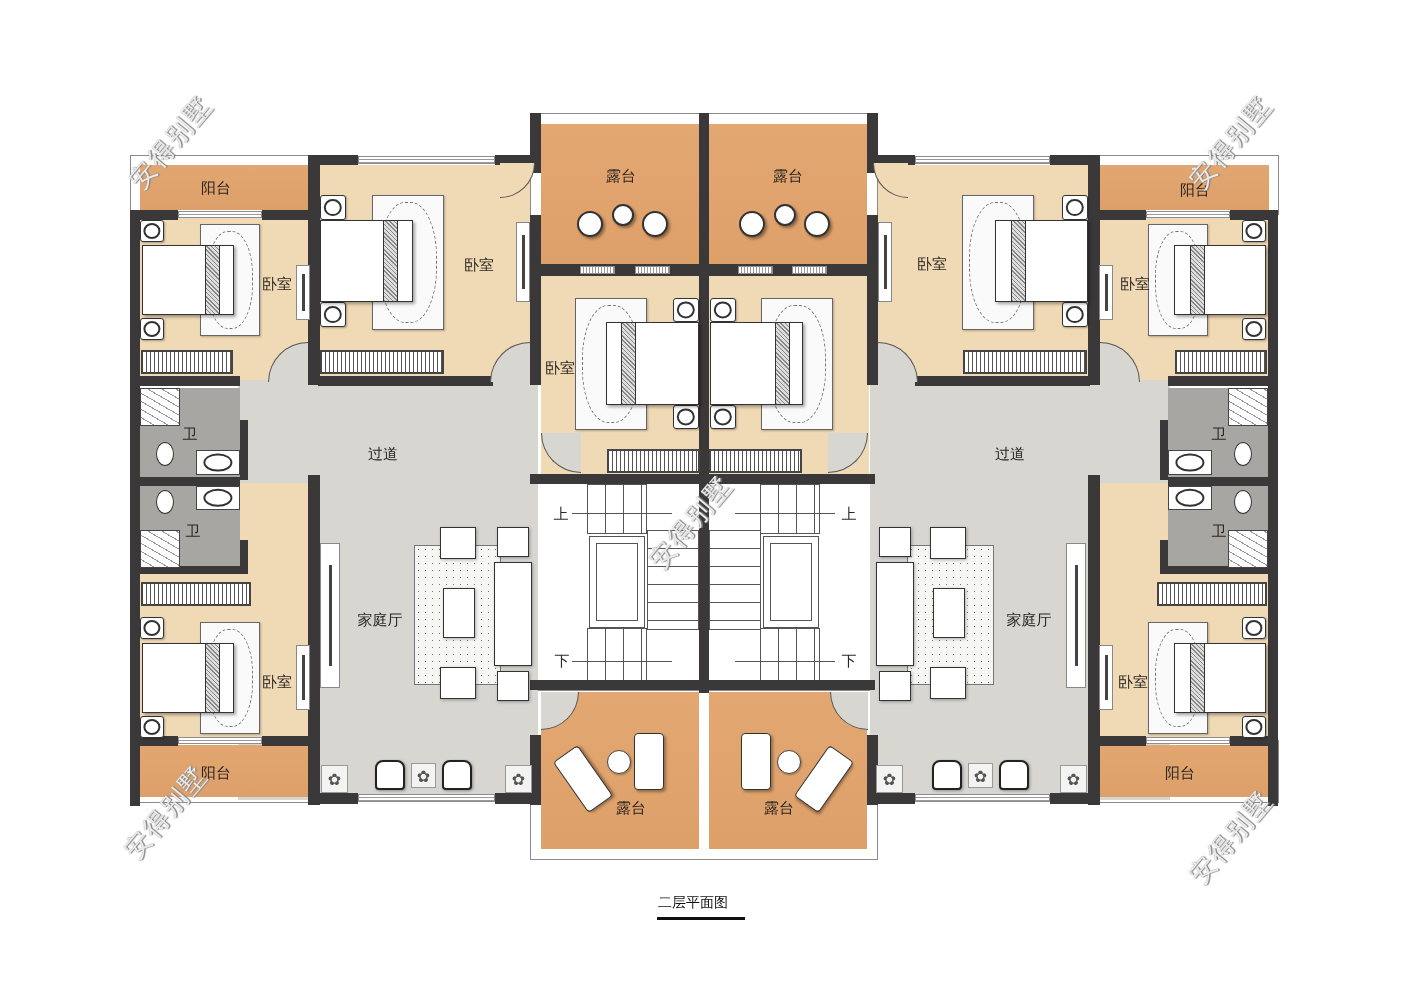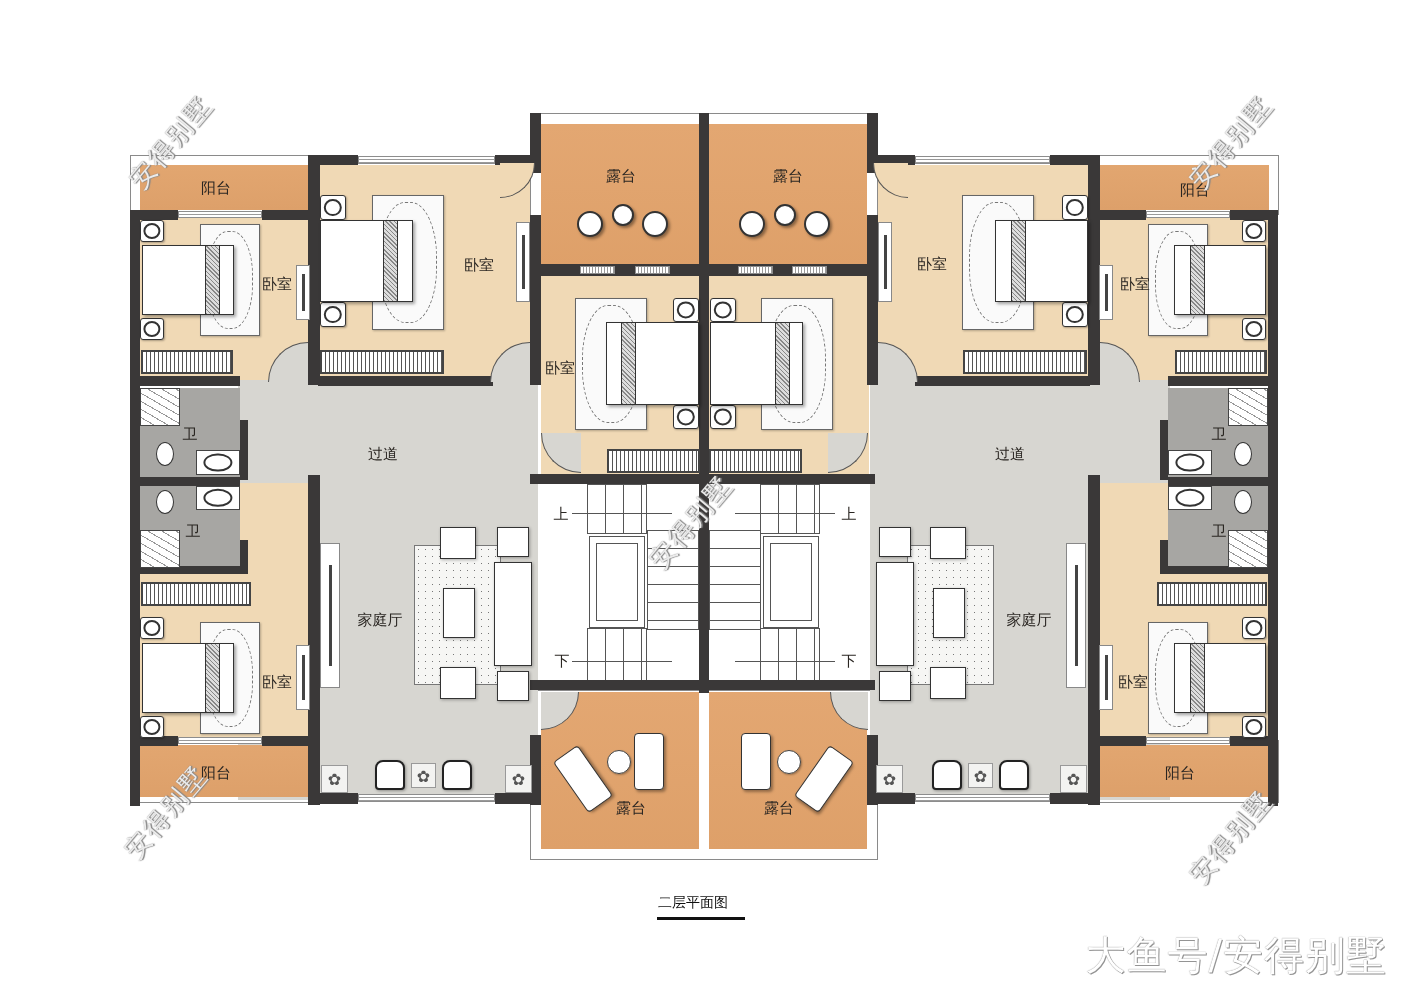--- a/index.html
+++ b/index.html
@@ -326,14 +326,13 @@
   <div class="label" style="left:849px;top:661px;">下</div>
 
   <div class="watermark" style="left:115px;top:125px;">安得别墅</div>
   <div class="watermark" style="left:1175px;top:125px;">安得别墅</div>
   <div class="watermark" style="left:635px;top:505px;">安得别墅</div>
   <div class="watermark" style="left:110px;top:795px;">安得别墅</div>
   <div class="watermark" style="left:1175px;top:820px;">安得别墅</div>
 
   <div class="title">二层平面图</div>
   <div class="title-line"></div>
-  <div class="footer-brand">大鱼号/安得别墅</div>
 </div>
 
 </body></html>

